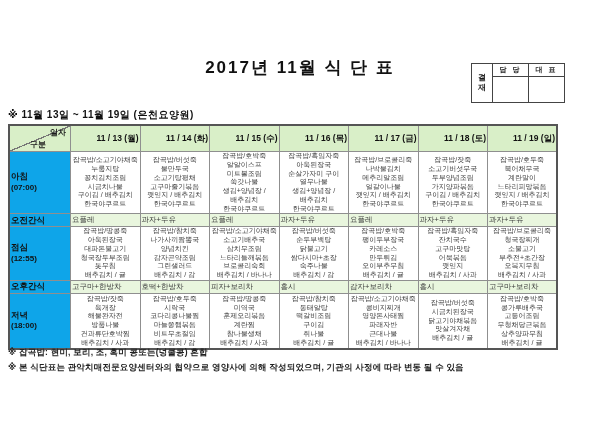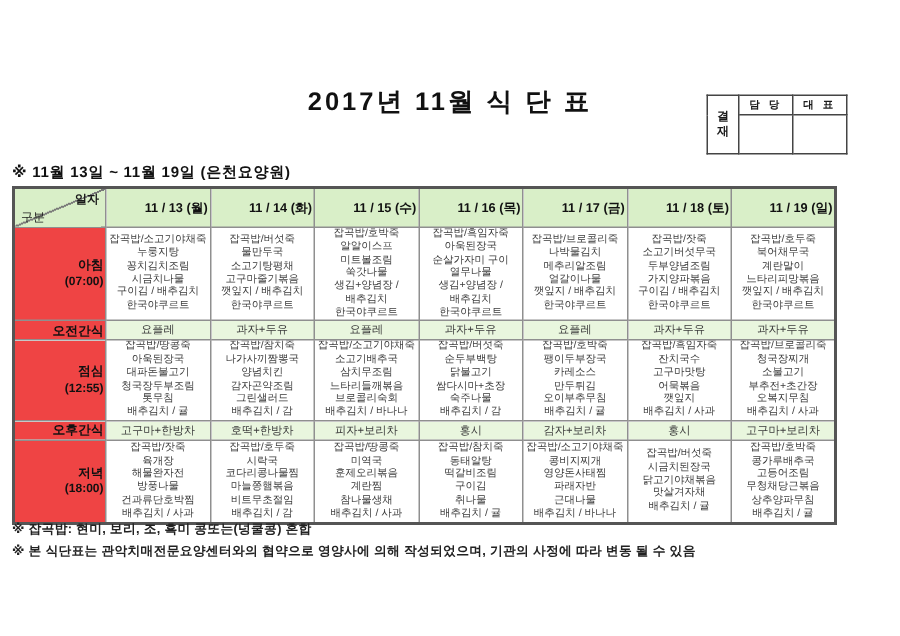--- a/index.html
+++ b/index.html
@@ -35,36 +35,36 @@
     border:1px solid #8f8f8f;padding:0 1px;vertical-align:middle;
     overflow:hidden;
   }
   .corner{width:58px;height:25px;position:relative;
     background-color:#d9efc8;
     background-image:linear-gradient(to bottom right,
       rgba(0,0,0,0) calc(50% - 0.6px),#777 calc(50% - 0.6px),
       #777 calc(50% + 0.6px),rgba(0,0,0,0) calc(50% + 0.6px));
   }
   .corner .c-top{position:absolute;top:1px;right:4px;font-size:8px;font-weight:bold;}
-  .corner .c-bottom{position:absolute;bottom:1px;left:4px;font-size:8px;font-weight:normal;}
+  .corner .c-bottom{position:absolute;bottom:1px;left:20px;font-size:8px;font-weight:bold;}
   .col-head{
     background:#d9efc8;font-size:8.5px;font-weight:bold;text-align:right;color:#111;
   }
   .row-label{
-    background:#ef4444;text-align:right;font-size:8.5px;font-weight:bold;color:#111;
+    background:#0ea5e9;text-align:left;font-size:8.5px;font-weight:bold;color:#111;
     line-height:1.35;
   }
   .row-label .time{font-size:8px;font-weight:bold;}
   .meal-cell{
     background:#ffffff;text-align:center;font-size:7px;line-height:1.25;color:#3a3a3a;
     vertical-align:middle;
   }
   .meal-cell .line{white-space:nowrap;}
   .snack-cell{
-    background:#e9f6de;text-align:center;font-size:7.5px;color:#3a3a3a;
+    background:#e9f6de;text-align:left;font-size:7.5px;color:#3a3a3a;
   }
   tr.row-breakfast{height:61px;}
   tr.row-snack{height:13px;}
   tr.row-lunch{height:52px;padding-left:12px;}
   tr.row-dinner{height:56px;}
   thead tr{height:25px;}
   .notes{position:absolute;top:347px;left:8px;width:584px;}
   .notes div{font-size:8.5px;font-weight:bold;color:#222;margin-bottom:3px;letter-spacing:0.2px;}
 </style>
 </head>

